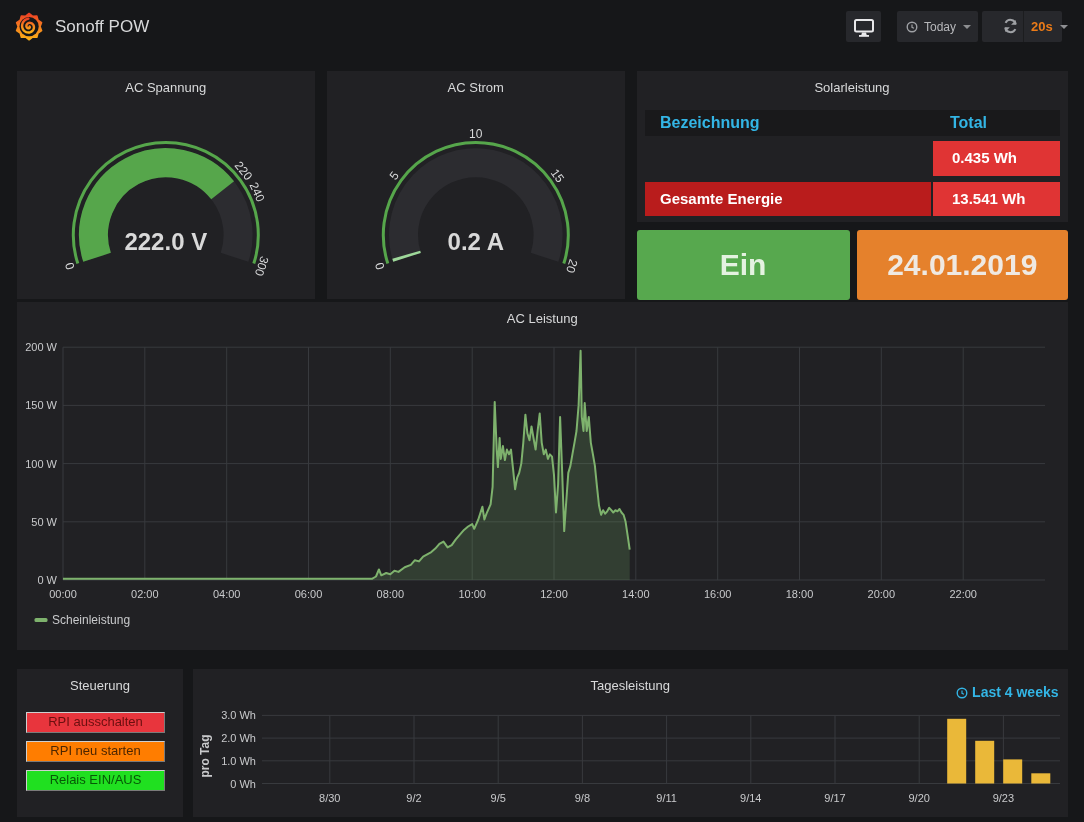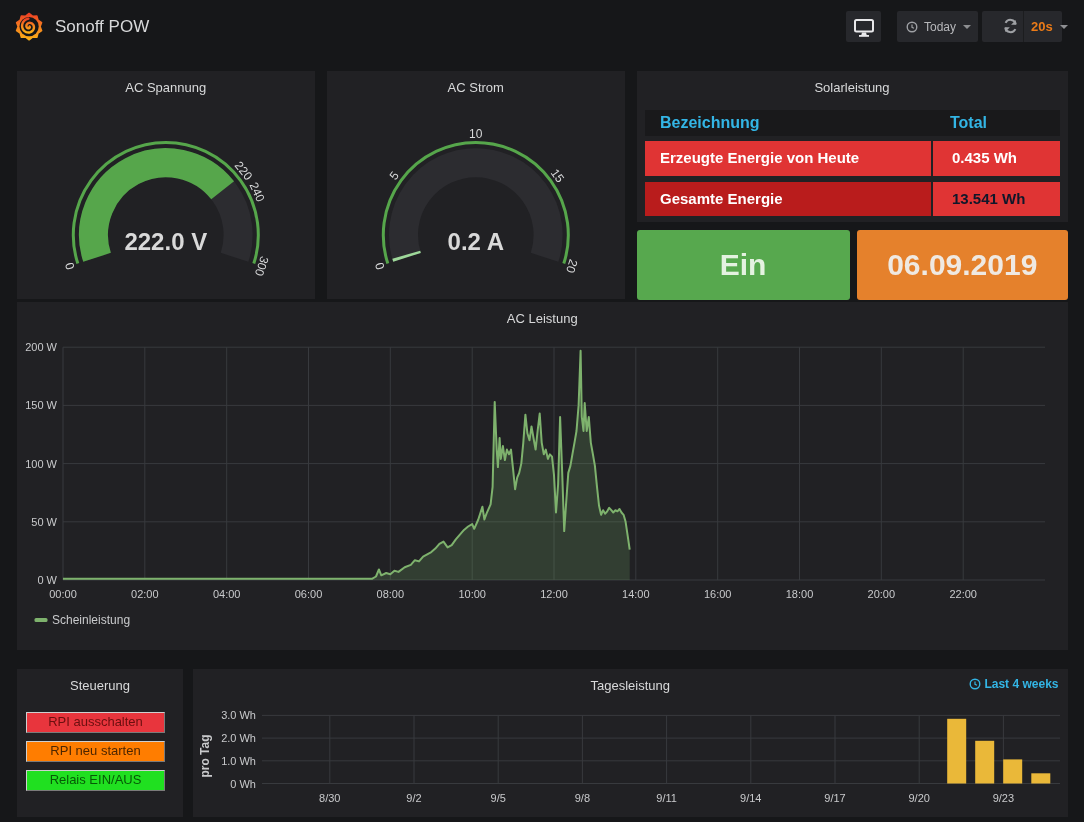--- a/index.html
+++ b/index.html
@@ -73,40 +73,37 @@
         <text x="148.8" y="179" fill="#d9d9d9" font-size="24" font-weight="700" text-anchor="middle">0.2 A</text>
       </svg></div>
 </div>
 
 <div class="panel" style="left:636.5px;top:71px;width:431px;height:151px;">
   <div class="ptitle">Solarleistung</div>
   <div style="position:absolute;left:8.5px;top:38.5px;width:414.5px;height:26px;background:#19191b;">
     <span style="position:absolute;left:15px;top:4px;color:#33b5e5;font-size:16px;font-weight:700;">Bezeichnung</span>
     <span style="position:absolute;left:305px;top:4px;color:#33b5e5;font-size:16px;font-weight:700;">Total</span>
   </div>
-  <div style="position:absolute;left:8.5px;top:70.3px;width:285.5px;height:34.7px;background:#e03434;">
-    <span style="position:absolute;left:15px;top:8px;color:#fff;font-size:15px;font-weight:700;">Erzeugte Energie von Heute</span>
-  </div>
   <div style="position:absolute;left:296.5px;top:70.3px;width:126.5px;height:34.7px;background:#e03434;">
     <span style="position:absolute;left:19px;top:8px;color:#fff;font-size:15px;font-weight:700;">0.435 Wh</span>
   </div>
   <div style="position:absolute;left:8.5px;top:110.8px;width:285.5px;height:34.7px;background:#b91c1c;">
     <span style="position:absolute;left:15px;top:8px;color:#fff;font-size:15px;font-weight:700;">Gesamte Energie</span>
   </div>
   <div style="position:absolute;left:296.5px;top:110.8px;width:126.5px;height:34.7px;background:#e03434;">
-    <span style="position:absolute;left:19px;top:8px;color:#0f172a;font-size:15px;font-weight:700;">13.541 Wh</span>
+    <span style="position:absolute;left:19px;top:8px;color:#ffffff;font-size:15px;font-weight:700;">13.541 Wh</span>
   </div>
 </div>
 
 <div class="panel" style="left:636.5px;top:230px;width:213px;height:70px;background:#57a84e;border-radius:3px;">
   <div style="position:absolute;left:0;right:0;top:0;line-height:70px;text-align:center;color:#e4f2e0;font-size:30px;font-weight:700;">Ein</div>
 </div>
 
 <div class="panel" style="left:857px;top:230px;width:210.5px;height:70px;background:#e5812c;border-radius:3px;">
-  <div style="position:absolute;left:0;right:0;top:0;line-height:70px;text-align:center;color:#efe9e2;font-size:30px;font-weight:700;">06.09.2019</div>
+  <div style="position:absolute;left:0;right:0;top:0;line-height:70px;text-align:center;color:#efe9e2;font-size:30px;font-weight:700;">24.01.2019</div>
 </div>
 
 <div class="panel" style="left:17px;top:302px;width:1050.5px;height:348px;">
   <div class="ptitle">AC Leistung</div>
   <svg width="1050.5" height="348" viewBox="0 0 1050.5 348" style="position:absolute;left:0;top:0;">
     <line x1="46" y1="278.0" x2="1028" y2="278.0" stroke="#383a3e" stroke-width="1"></line>
       <line x1="46" y1="219.8" x2="1028" y2="219.8" stroke="#383a3e" stroke-width="1"></line>
       <line x1="46" y1="161.6" x2="1028" y2="161.6" stroke="#383a3e" stroke-width="1"></line>
       <line x1="46" y1="103.4" x2="1028" y2="103.4" stroke="#383a3e" stroke-width="1"></line>
       <line x1="46" y1="45.2" x2="1028" y2="45.2" stroke="#383a3e" stroke-width="1"></line>
@@ -148,21 +145,21 @@
 
 <div class="panel" style="left:17px;top:669px;width:166px;height:148px;">
   <div class="ptitle">Steuerung</div>
   <div style="position:absolute;left:9px;top:42.5px;width:139px;height:21px;background:#e8353d;border:1.5px outset #cfcfcf;text-align:center;color:#6b0f0f;font-size:13px;line-height:18px;">RPI ausschalten</div>
   <div style="position:absolute;left:9px;top:71.5px;width:139px;height:21px;background:#ff7d00;border:1.5px outset #cfcfcf;text-align:center;color:#4d2600;font-size:13px;line-height:18px;">RPI neu starten</div>
   <div style="position:absolute;left:9px;top:100.5px;width:139px;height:21px;background:#20e020;border:1.5px outset #cfcfcf;text-align:center;color:#065806;font-size:13px;line-height:18px;">Relais EIN/AUS</div>
 </div>
 
 <div class="panel" style="left:193px;top:669px;width:874.5px;height:148px;">
   <div class="ptitle">Tagesleistung</div>
-  <div style="position:absolute;right:9px;top:8px;color:#33b5e5;font-size:12px;font-weight:700;"><svg width="12" height="12" viewBox="0 0 14 14" style="vertical-align:-2px">
+  <div style="position:absolute;right:9px;top:15px;color:#33b5e5;font-size:14px;font-weight:700;"><svg width="12" height="12" viewBox="0 0 14 14" style="vertical-align:-2px">
 <circle cx="7" cy="7" r="5.6" fill="none" stroke="#33b5e5" stroke-width="1.6"></circle>
 <path d="M7 4 V7.4 L9.3 8.4" fill="none" stroke="#33b5e5" stroke-width="1.4"></path>
 </svg> Last 4 weeks</div>
   <svg width="874.5" height="148" viewBox="0 0 874.5 148" style="position:absolute;left:0;top:0;">
     <line x1="69" y1="114.5" x2="867" y2="114.5" stroke="#383a3e" stroke-width="1"></line>
       <line x1="69" y1="91.8" x2="867" y2="91.8" stroke="#383a3e" stroke-width="1"></line>
       <line x1="69" y1="69.1" x2="867" y2="69.1" stroke="#383a3e" stroke-width="1"></line>
       <line x1="69" y1="46.4" x2="867" y2="46.4" stroke="#383a3e" stroke-width="1"></line>
       <line x1="136.8" y1="46.4" x2="136.8" y2="114.5" stroke="#383a3e" stroke-width="1"></line>
       <line x1="221.0" y1="46.4" x2="221.0" y2="114.5" stroke="#383a3e" stroke-width="1"></line>

